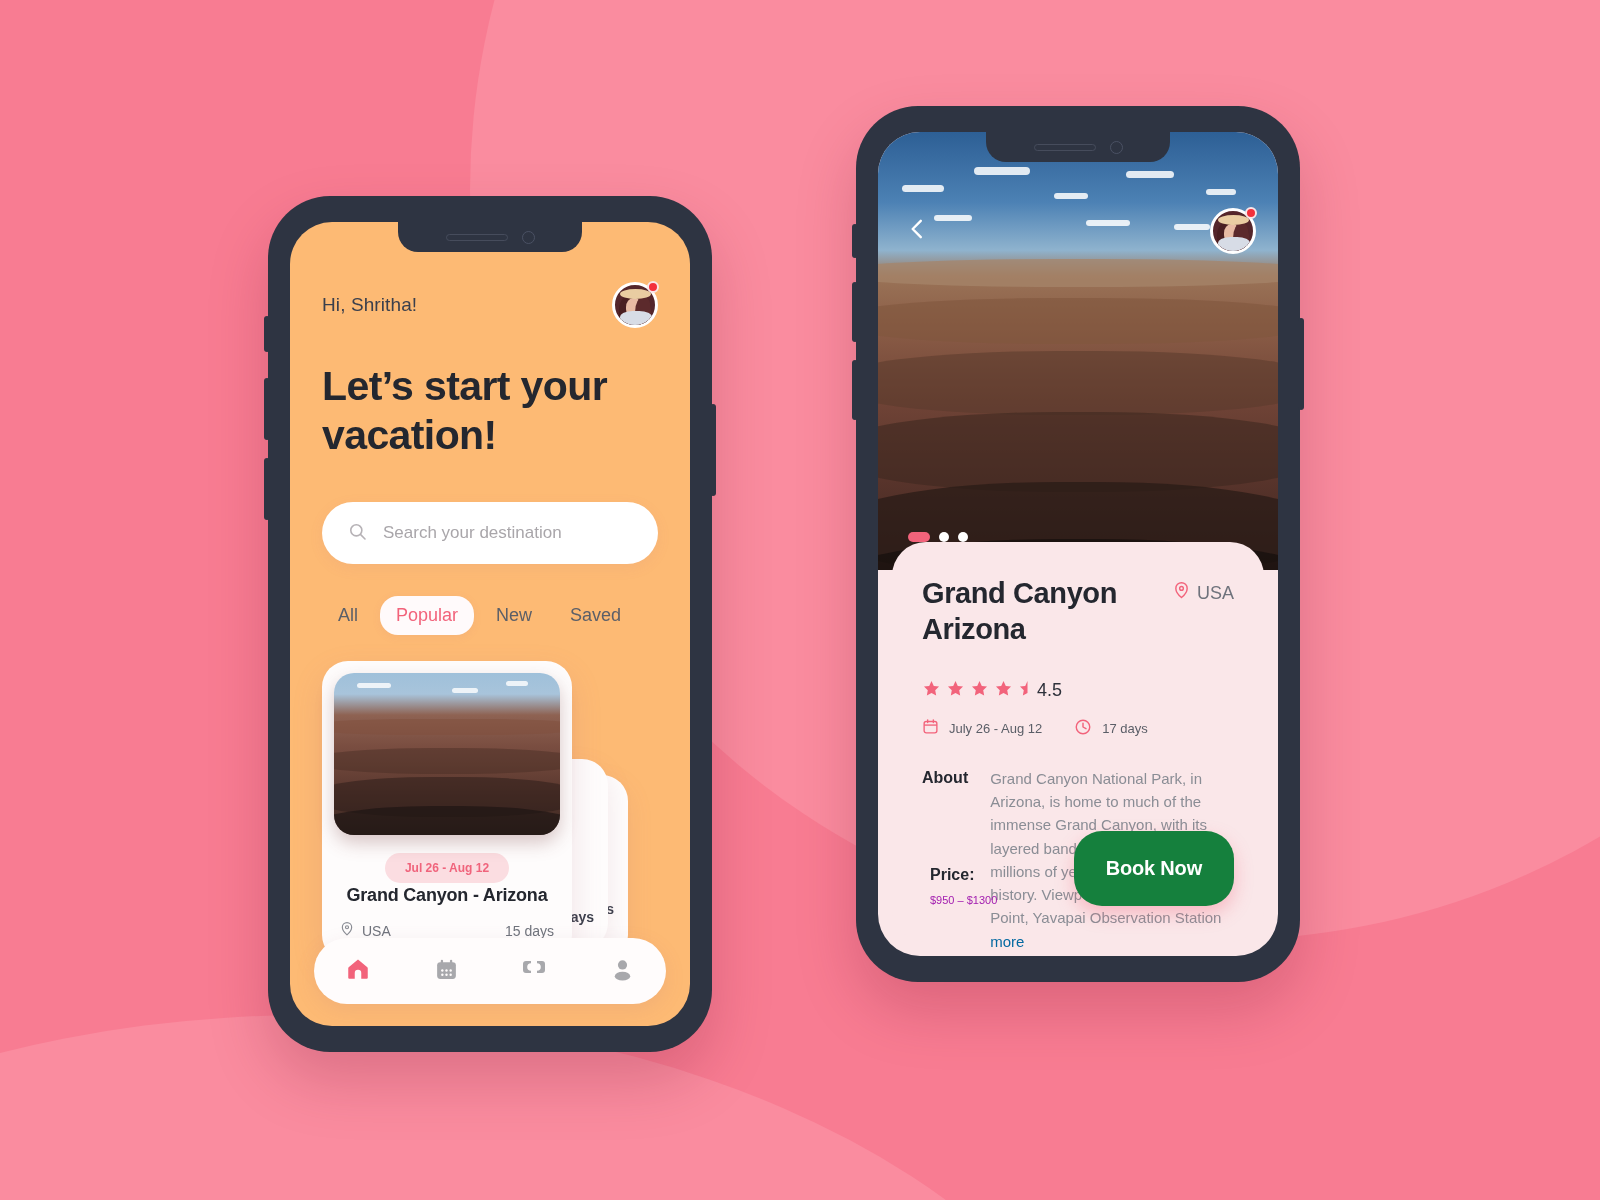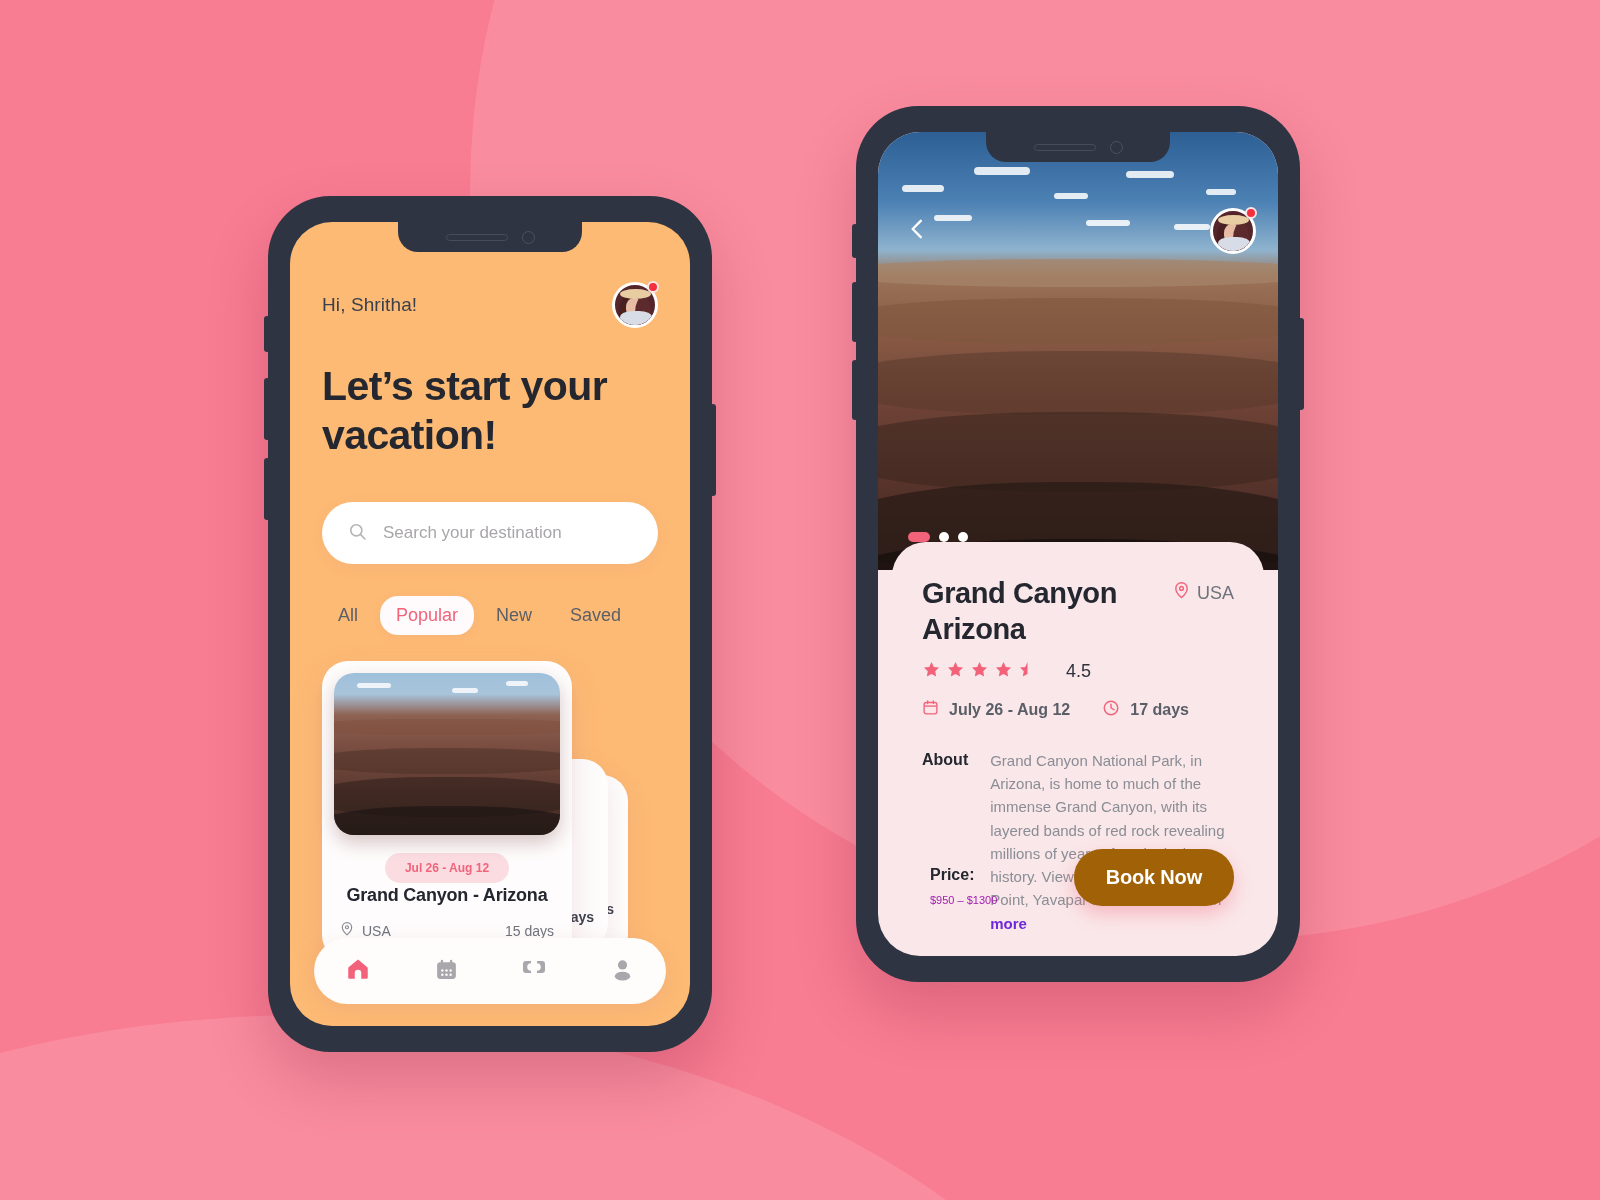--- a/index.html
+++ b/index.html
@@ -307,48 +307,48 @@
   .title-row { display: flex; align-items: flex-start; justify-content: space-between; gap: 12px; }
   .detail-title {
     font-size: 29px; font-weight: 700; color: #24272F;
     line-height: 1.24; letter-spacing: -0.4px; max-width: 230px;
   }
   .country {
     display: flex; align-items: center; gap: 7px;
     font-size: 18px; color: #6F737C;
     padding-top: 6px;
   }
-  .rating-row { margin-top: 12px; display: flex; align-items: center; gap: 29px; }
+  .rating-row { margin-top: 31px; display: flex; align-items: center; gap: 0; }
   .stars { display: flex; align-items: center; gap: 5px; }
   .rating-val { font-size: 18px; color: #2E323B; }
 
   .info-row {
     margin-top: 16px; display: flex; align-items: center; gap: 32px;
-    font-size: 16px; color: #5A5E67; font-weight: bold;
+    font-size: 13px; color: #5A5E67;
   }
   .info-chunk { display: flex; align-items: center; gap: 10px; }
 
   .about-row { margin-top: 28px; display: flex; gap: 22px; }
   .about-label { font-size: 16px; font-weight: 700; color: #24272F; padding-top: 2px; }
   .about-text {
     font-size: 15px; line-height: 1.55; color: #8A8D95; max-width: 272px;
   }
-  .about-more { color: #6d28d9; font-weight: 700; }
+  .about-more { color: #0369a1; font-weight: 400; }
 
   .price-row {
     position: absolute; left: 30px; right: 30px; bottom: 36px;
     display: flex; align-items: flex-end; justify-content: space-between; margin-left: 8px;
   }
   .price-label { font-size: 16px; font-weight: 700; color: #24272F; }
   .price-val { margin-top: 10px; font-size: 11px; color: #a21caf; }
   .book-btn {
-    background: #a16207;
+    background: #15803d;
     color: #FFFFFF;
     font-size: 20px; font-weight: 700;
-    padding: 17px 32px;
+    padding: 26px 32px;
     border: none;
     border-radius: 28px;
     box-shadow: 0 8px 18px rgba(242,99,123,0.35);
     cursor: pointer;
     letter-spacing: -0.2px;
   }
 </style>
 </head>
 <body>
 

